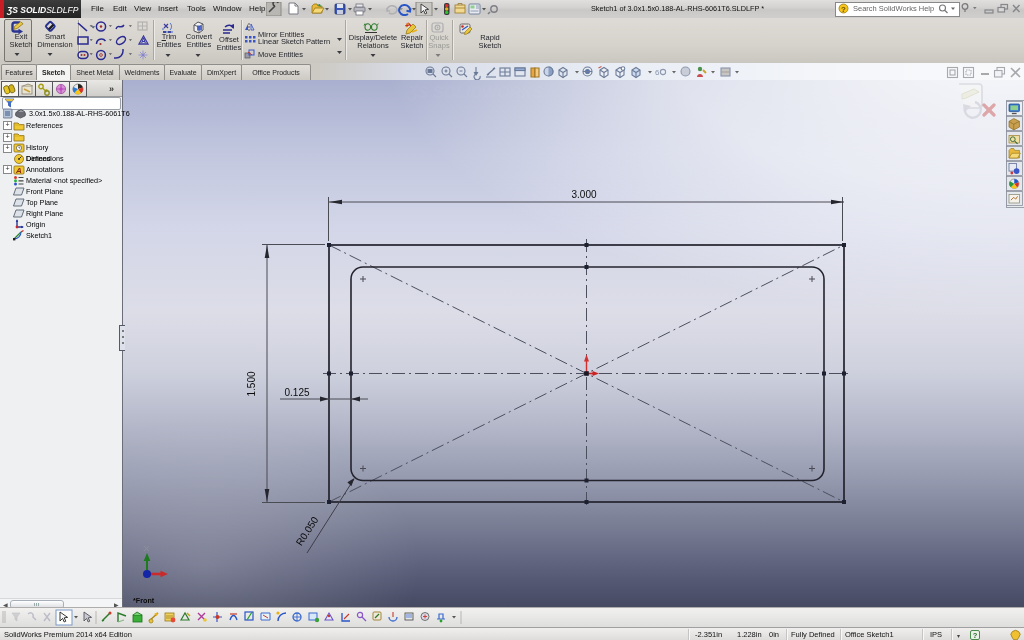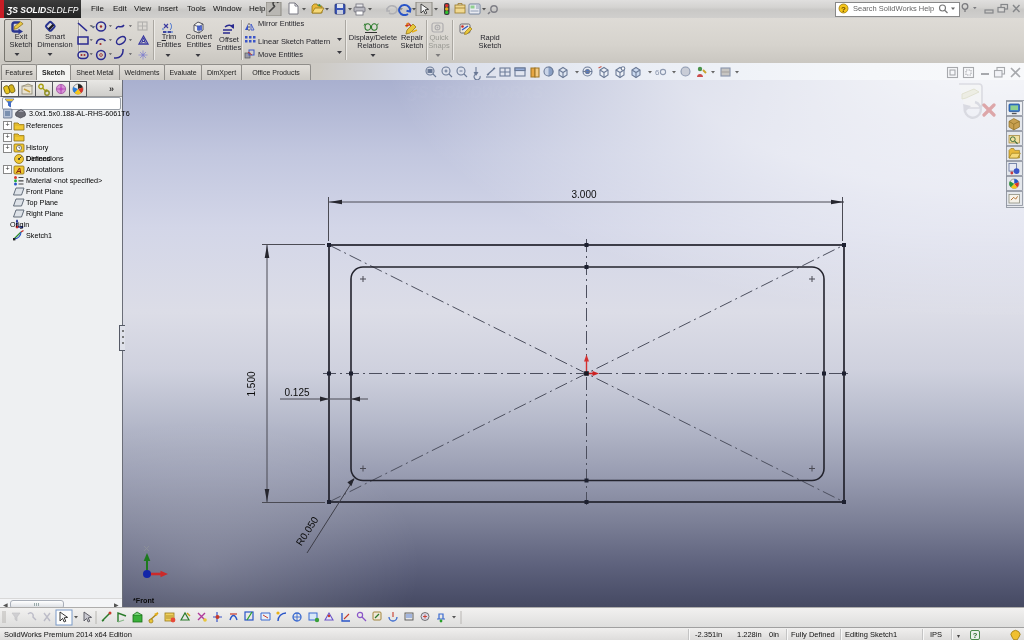--- a/index.html
+++ b/index.html
@@ -114,20 +114,21 @@
         <path d="M36,6 l2,2.5 2,-2.5 z"></path>
           <path d="M59,6 l2,2.5 2,-2.5 z"></path>
           <path d="M82,6 l2,2.5 2,-2.5 z"></path>
         <path d="M102,6 l2,2.5 2,-2.5 z"></path>
           <path d="M133,6 l2,2.5 2,-2.5 z" opacity="0.5"></path>
           <path d="M146,6 l2,2.5 2,-2.5 z"></path>
         <path d="M168,6 l2,2.5 2,-2.5 z"></path>
           <path d="M216,6 l2,2.5 2,-2.5 z"></path>
       </g>
     </svg>
+    <span class="menu" style="left:591px;font-size:7.3px;">Sketch1 of 3.0x1.5x0.188-AL-RHS-6061T6.SLDLFP *</span>
 
     <div class="abs" style="left:835px;top:2px;width:123px;height:13px;background:#fff;border:1px solid #888;"></div>
     <span class="menu" style="left:853px;font-size:7.5px;color:#666;">Search SolidWorks Help</span>
     <svg class="tbico" style="left:838px;top:3px;" width="12" height="12" viewBox="0 0 12 12">
       <circle cx="5.5" cy="5.5" r="4.5" fill="#f5c518" stroke="#9a7a10" stroke-width="0.8"></circle>
       <text x="3" y="9" font-size="8" font-weight="bold" fill="#6a4a00">?</text>
     </svg>
     <svg class="tbico" style="left:938px;top:4px;" width="20" height="11" viewBox="0 0 20 11">
       <circle cx="4.5" cy="4" r="3" fill="none" stroke="#777" stroke-width="1.1"></circle>
       <path d="M7,6.5 l2.5,2.5" stroke="#777" stroke-width="1.2"></path>
@@ -297,21 +298,21 @@
         <path d="M337,33 l2.5,3 2.5,-3 z"></path>
         <path d="M370.5,36 l2.5,3 2.5,-3 z"></path>
         <path d="M435.5,36 l2.5,3 2.5,-3 z" opacity="0.55"></path>
       </g>
     </svg>
     <div class="rbtn" style="left:4px;top:15px;width:34px;">Exit<br>Sketch</div>
     <div class="rbtn" style="left:33px;top:15px;width:44px;">Smart<br>Dimension</div>
     <div class="rbtn" style="left:155px;top:15px;width:28px;"><span style="text-decoration:underline;">T</span>rim<br>Entities</div>
     <div class="rbtn" style="left:183px;top:15px;width:32px;">Convert<br>Entities</div>
     <div class="rbtn" style="left:214px;top:18px;width:30px;">Offset<br>Entities</div>
-    <div class="rowico" style="left:258px;top:1px;">Mirror Entities</div>
+    <div class="rowico" style="left:258px;top:12px;">Mirror Entities</div>
     <div class="rowico" style="left:258px;top:18.5px;">Linear Sketch Pattern</div>
     <div class="rowico" style="left:258px;top:32px;">Move Entities</div>
     <div class="rbtn" style="left:348px;top:16px;width:50px;">Display/Delete<br>Relations</div>
     <div class="rbtn" style="left:398px;top:16px;width:28px;">Repair<br>Sketch</div>
     <div class="rbtn" style="left:427px;top:16px;width:24px;color:#9a9a94;">Quick<br>Snaps</div>
     <div class="rbtn" style="left:453px;top:16px;width:26px;padding-left:24px;">Rapid<br>Sketch</div>
   </div>
 
   <div id="tabrow">
     <div class="tab" style="left:1px;width:34px;">Features</div>
@@ -691,21 +692,21 @@
             <path d="M3,2 h8 l-2.5,7 h-8 z" fill="rgba(190,200,215,0.35)" stroke="#55606e" stroke-width="0.9"></path>
           </svg>
         <span class="trow" style="left:26px;top:128px;">Right Plane</span>
 
         <svg class="abs" style="left:13px;top:139px;" width="12" height="11" viewBox="0 0 12 11">
             <path d="M4,1 v7 h6" stroke="#2a3a9a" stroke-width="1.4" fill="none"></path>
             <polygon points="4,0 2.8,3 5.2,3" fill="#2a3a9a"></polygon>
             <polygon points="11,8 8,6.8 8,9.2" fill="#2a3a9a"></polygon>
             <circle cx="4" cy="8" r="1.4" fill="#c82a2a"></circle>
           </svg>
-        <span class="trow" style="left:10px;top:139px;">Origin</span>
+        <span class="trow" style="left:26px;top:139px;">Origin</span>
 
         <svg class="abs" style="left:13px;top:150px;" width="12" height="11" viewBox="0 0 12 11">
             <path d="M1,9 L8,2" stroke="#2a8a2a" stroke-width="1.3"></path>
             <path d="M8,2 l2.5,-1.5" stroke="#c82a2a" stroke-width="1.3"></path>
             <path d="M1,9 a7,7 0 0 0 7,-7" fill="none" stroke="#2a55c8" stroke-width="1.1"></path>
             <rect x="0" y="8" width="2.4" height="2.4" fill="#222"></rect>
           </svg>
         <span class="trow" style="left:26px;top:150px;">Sketch1</span>
       </div>
 
@@ -837,21 +838,21 @@
     <span style="left:4px;">SolidWorks Premium 2014 x64 Edition</span>
     <div class="abs" style="left:688px;top:1px;width:1px;height:11px;background:#c4c4c4;border-right:1px solid #f8f8f8;"></div>
     <div class="abs" style="left:786px;top:1px;width:1px;height:11px;background:#c4c4c4;border-right:1px solid #f8f8f8;"></div>
     <div class="abs" style="left:840px;top:1px;width:1px;height:11px;background:#c4c4c4;border-right:1px solid #f8f8f8;"></div>
     <div class="abs" style="left:922px;top:1px;width:1px;height:11px;background:#c4c4c4;border-right:1px solid #f8f8f8;"></div>
     <div class="abs" style="left:951px;top:1px;width:1px;height:11px;background:#c4c4c4;border-right:1px solid #f8f8f8;"></div>
     <span style="left:695px;">-2.351in</span>
     <span style="left:737px;">1.228in</span>
     <span style="left:769px;">0in</span>
     <span style="left:791px;">Fully Defined</span>
-    <span style="left:845px;">Editing Sketch1</span>
+    <span style="left:845px;">Office Sketch1</span>
     <span style="left:930px;">IPS</span>
     <span style="left:957px;color:#444;font-size:6px;top:3px;">▾</span>
     <svg class="abs" style="left:970px;top:2px;" width="10" height="10" viewBox="0 0 10 10">
       <rect x="0.5" y="0.5" width="9" height="9" rx="1.5" fill="#e8f0e8" stroke="#4a8a4a" stroke-width="1"></rect>
       <text x="2.8" y="7.8" font-size="7.5" font-weight="bold" fill="#2a6a2a">?</text>
     </svg>
     <svg class="abs" style="left:1010px;top:1px;" width="12" height="12" viewBox="0 0 12 12">
       <path d="M2,8 a4.5,4 0 1 1 7,0 l-2,3 -3.5,-0.5 z" fill="#f0c030" stroke="#9a7a10" stroke-width="0.8"></path>
     </svg>
   </div>

